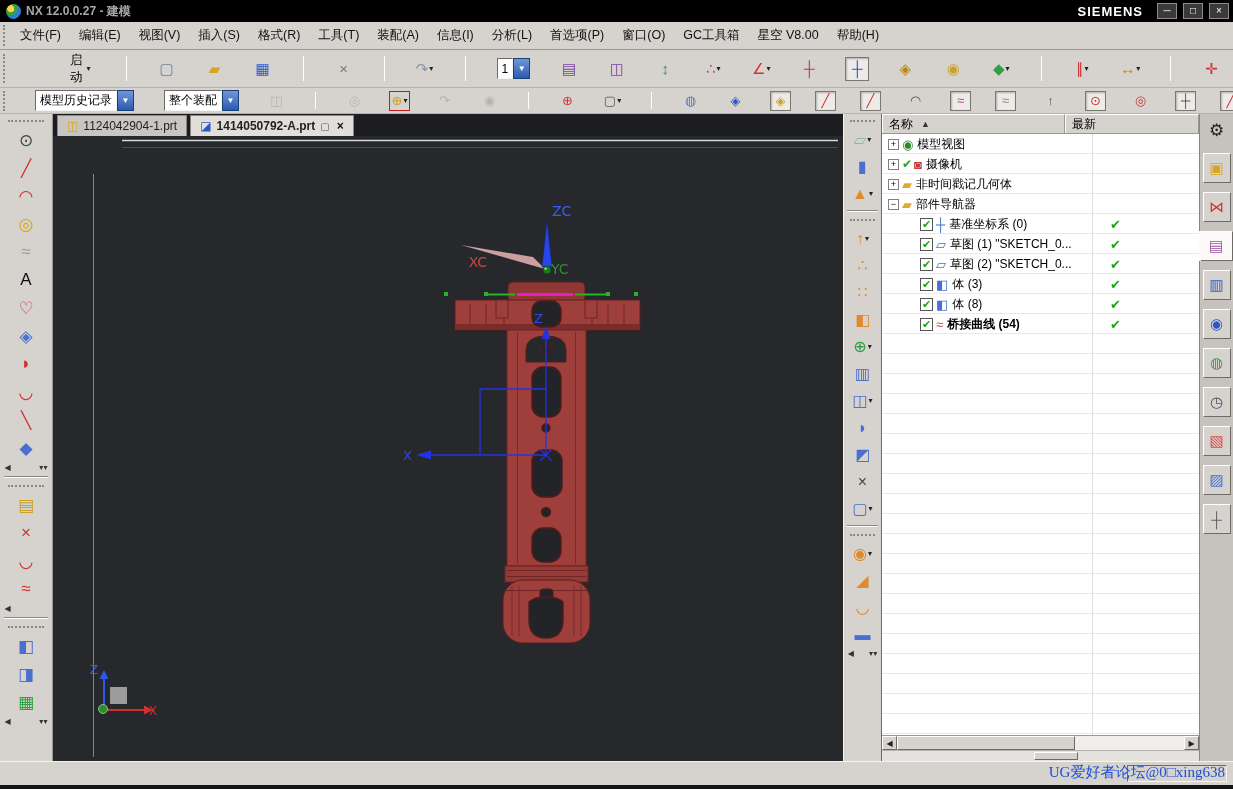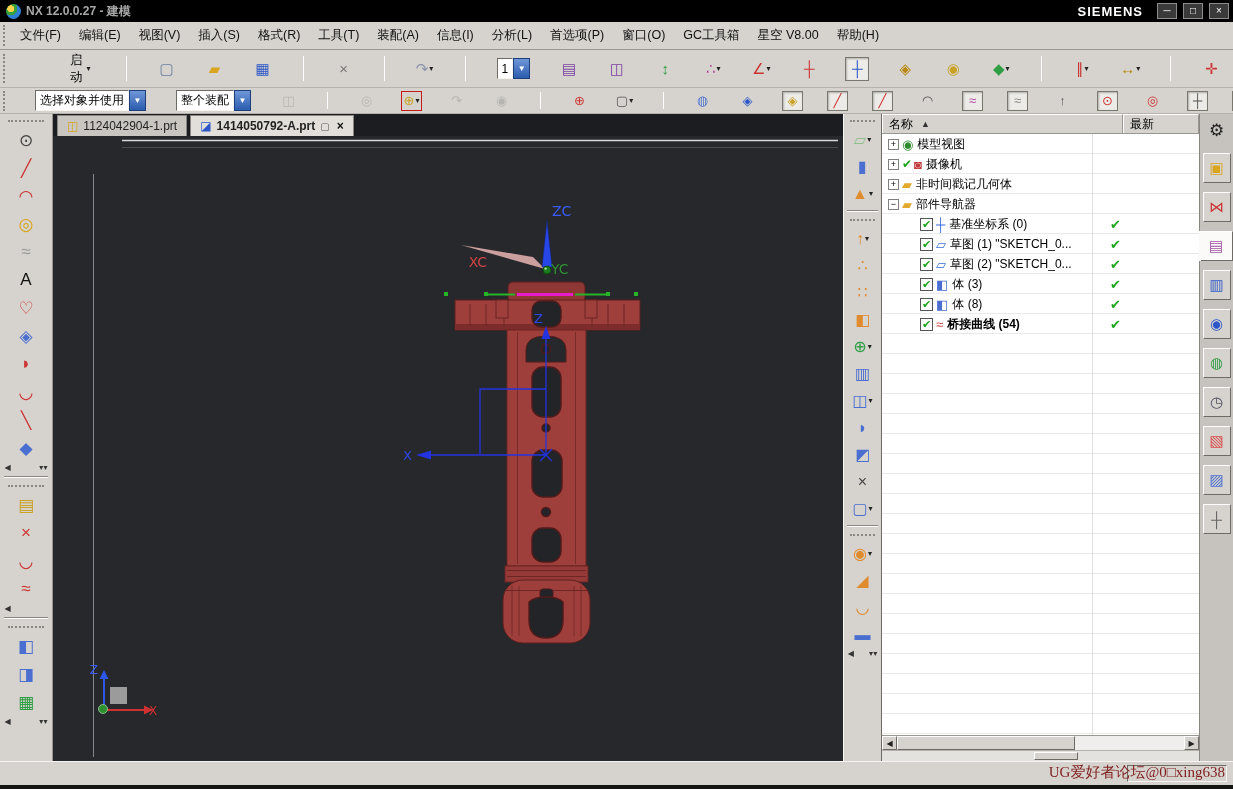--- a/index.html
+++ b/index.html
@@ -73,21 +73,21 @@
 
   
   .navigator { width:318px; flex:0 0 318px; background:#fff; border-left:1px solid #6e6b66;
     display:flex; flex-direction:column; }
   .nav-title { height:26px; background:#d6d3ce; display:flex; align-items:center; gap:7px; padding:0 8px;
     font-size:13px; font-weight:bold; border-bottom:1px solid #9a9792; flex:0 0 26px;}
   .nav-title .wicon { width:11px; height:11px; border:1.5px solid #333; }
   .nav-cols { height:20px; flex:0 0 20px; display:flex; font-size:12px; background:#d6d3ce; border-bottom:1px solid #9a9792; }
   .ncol { display:flex; align-items:center; gap:8px; padding:0 6px; border-right:1px solid #9a9792;
     border-top:1px solid #fff; border-left:1px solid #fff; }
-  .ncol.c1 { width:241px; } .ncol.c2 { flex:1; }
+  .ncol.c1 { width:183px; } .ncol.c2 { flex:1; }
   .sort-arrow { font-size:9px; color:#333; }
   .tree { flex:1 1 auto; position:relative; overflow:hidden;
     background:repeating-linear-gradient(#fff 0 19px, #e9e9e9 19px 20px); }
   .coldiv { position:absolute; left:210px; top:0; bottom:0; border-left:1px solid #e0e0e0; }
   .trow { height:20px; display:flex; align-items:center; font-size:12px; }
   .tname { width:210px; display:flex; align-items:center; overflow:hidden; white-space:nowrap; }
   .tlatest { flex:1; display:flex; align-items:center; padding-left:18px; }
   .exp { width:11px; height:11px; border:1px solid #808080; background:#fff; font-size:9px; line-height:9px;
     text-align:center; margin:0 3px; flex:0 0 11px; }
   .exp-sp { width:17px; flex:0 0 17px; }
@@ -111,21 +111,21 @@
     border-color:#fff #6e6b66 #6e6b66 #fff; display:flex; align-items:center; justify-content:center; font-size:15px; }
   .rtab.active { background:#fbfaf8; width:32px; border-left:none; box-shadow:-2px 0 0 #fbfaf8; }
 
   
   .statusbar { height:28px; flex:0 0 28px; background:#d6d3ce; border-top:1px solid #f5f4f2;
     display:flex; align-items:center; position:relative; border-bottom:4px solid #141414; }
   .status-msg { font-size:12.5px; font-weight:bold; color:#111; padding-left:8px; }
   .status-cell { margin-left:auto; margin-right:6px; width:100px; height:17px; border:1px solid;
     border-color:#6e6b66 #f5f4f2 #f5f4f2 #6e6b66; }
   .watermark { position:absolute; right:8px; bottom:3px; font-family:"Liberation Serif","DejaVu Serif",serif;
-    font-size:15px; color:#7f1d1d; }
+    font-size:15px; color:#1d4ed8; }
 </style>
 </head>
 <body>
 
 <div class="window">
 
   <div class="titlebar">
     <div class="nx-badge"></div>
     <span class="title-text">NX 12.0.0.27 - 建模</span>
     <div class="tb-right">
@@ -252,21 +252,21 @@
       </div>
       <div class="tbi">
         <span style="color: rgb(47, 158, 68);">▣</span>
         <span class="dd">▾</span>
       </div>
       <span class="tb-overflow">▾</span>
     </div>
   <div class="toolbar tb2" id="toolbar2">
       <div class="grip-v"></div>
       <div class="combo" style="width: 150px;">
-        <span class="val">选择对象并使用</span>
+        <span class="val">模型历史记录</span>
         <div class="cbtn">▼</div>
       </div>
       <div class="combo" style="width: 190px;">
         <span class="val">整个装配</span>
         <div class="cbtn">▼</div>
       </div>
       <div class="tbi disabled">
         <span style="color: rgb(138, 135, 130);">◫</span>
       </div>
       <div class="vsep"></div>

